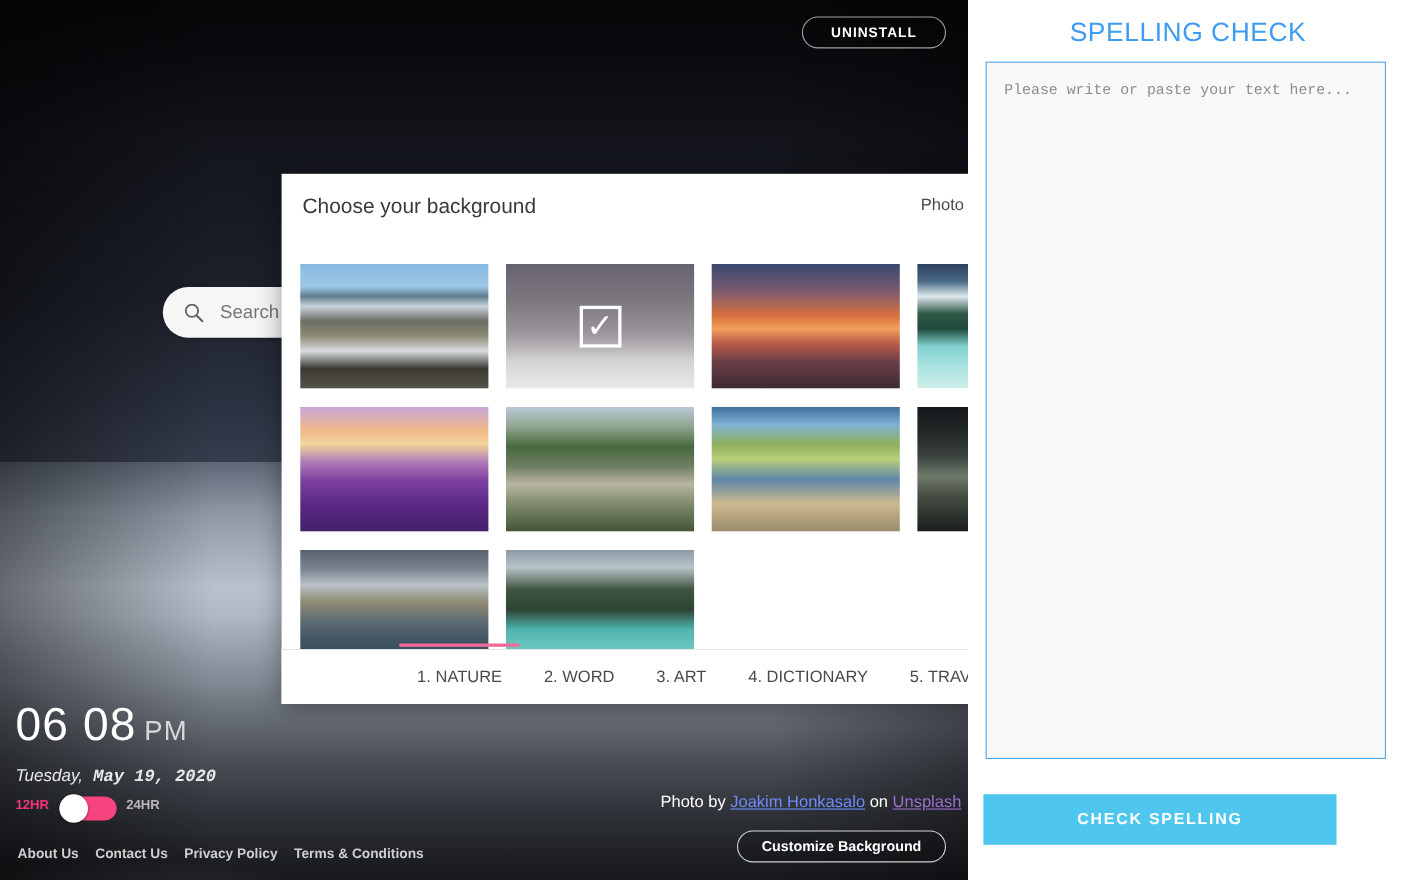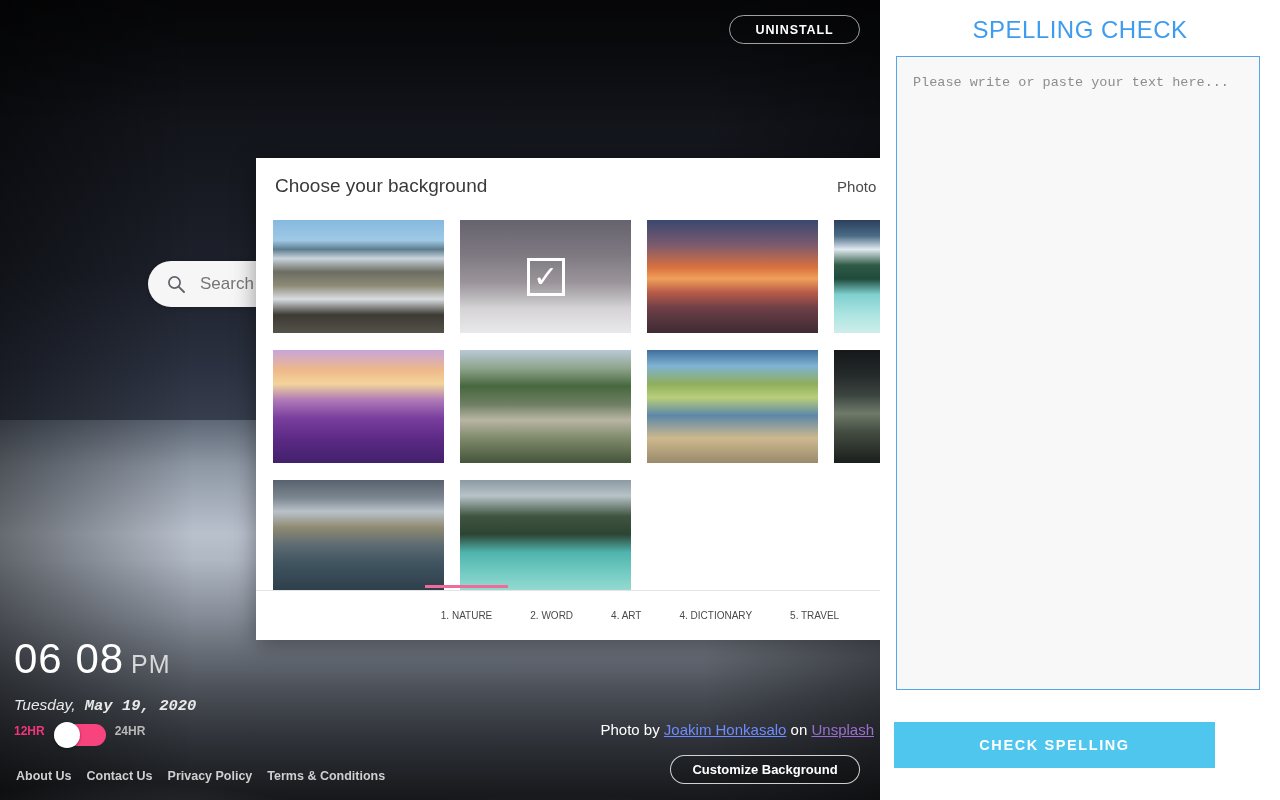--- a/index.html
+++ b/index.html
@@ -134,21 +134,21 @@
   
   #modal {
     position: absolute; left: 256px; top: 158px;
     width: 768px; height: 482px;
     background: #fff;
     box-shadow: 0 4px 22px rgba(0,0,0,.40);
     display: flex; flex-direction: column;
   }
   #modal-head {
     height: 56px; flex: 0 0 56px;
-    display: flex; align-items: center; padding: 0 17px 0 19px;
+    display: flex; padding: 0 17px 0 19px; margin-top: 20px;
   }
   #modal-title { font-size: 19px; color: #3a3a3a; }
   #modal-credit { margin-left: auto; font-size: 15px; color: #4a4a4a; }
   #modal-credit a { color: #8a5fc0; text-decoration: underline; }
   #modal-close {
     margin-left: 22px; width: 22px; height: 22px; position: relative; cursor: pointer;
   }
   #modal-close::before, #modal-close::after {
     content: ""; position: absolute; left: 1px; top: 10px;
     width: 21px; height: 2.2px; background: #f4564a; border-radius: 1px;
@@ -196,21 +196,21 @@
   .t10 { background:
       linear-gradient(180deg,#8c9aa4 0%,#b8c3c8 14%,#3f5540 32%,#2d4433 48%,#4fb4ad 64%,#6ec9c0 80%,#9adcd2 100%); }
 
   #tab-bar {
     flex: 0 0 50px; height: 50px;
     border-top: 1px solid #e4e4e4;
     display: flex; align-items: center; justify-content: center; gap: 34px;
     background: #fff;
   }
   .tab {
-    position: relative; font-size: 10px; color: #4a4a4a; cursor: pointer;
+    position: relative; font-size: 15px; color: #4a4a4a; cursor: pointer;
     padding: 0 2px; height: 60px; display: flex; align-items: center;
   }
   .tab.active::before {
     content: ""; position: absolute; left: -14px; right: -14px; top: -1px;
     height: 3px; background: #f06a9a;
   }
 
   
   #panel {
     position: absolute; left: 880px; top: 0; width: 400px; height: 800px;
@@ -314,21 +314,21 @@
       <div class="thumb t6 unselected"></div>
       <div class="thumb t7 unselected"></div>
       <div class="thumb t8 unselected"></div>
       <div class="thumb t9 unselected"></div>
       <div class="thumb t10 unselected"></div>
     </div>
 
     <div id="tab-bar">
       <div class="tab active">1. NATURE</div>
       <div class="tab">2. WORD</div>
-      <div class="tab">4. ART</div>
+      <div class="tab">3. ART</div>
       <div class="tab">4. DICTIONARY</div>
       <div class="tab">5. TRAVEL</div>
     </div>
   </div>
 
   <div id="panel">
     <div id="panel-title">SPELLING CHECK</div>
     <textarea id="panel-textarea" placeholder="Please write or paste your text here..." style=""></textarea>
   </div>
   <button id="check-btn">CHECK SPELLING</button>

